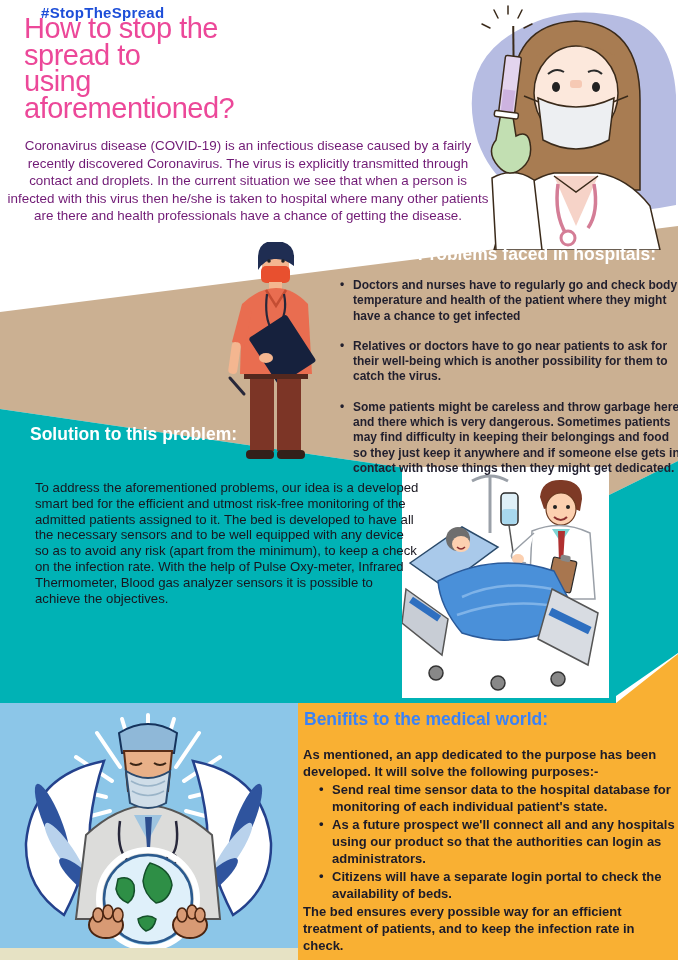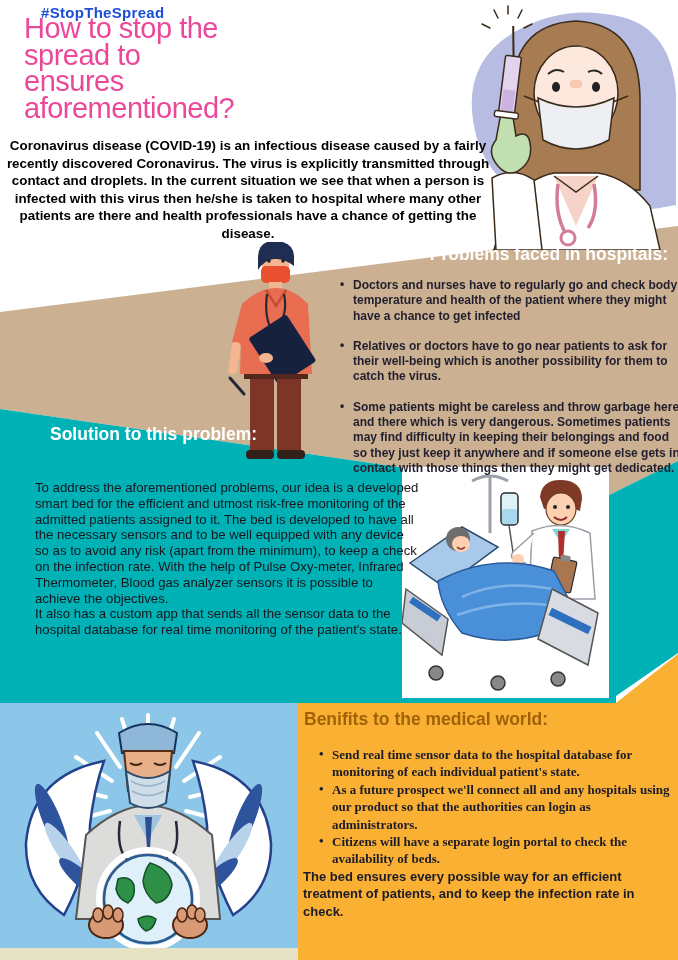--- a/index.html
+++ b/index.html
@@ -7,35 +7,35 @@
     position:relative;width:678px;height:960px;margin:0 auto;
     background:#ffffff;overflow:hidden;
     font-family:"Liberation Sans",sans-serif;
   }
   .abs{position:absolute;}
   svg{display:block;}
   
   .hashtag{left:41px;top:4px;font-size:15px;font-weight:bold;color:#1d4ed8;letter-spacing:.3px;z-index:5;}
   .title{left:24px;top:15px;z-index:5;color:#ec4899;font-weight:normal;font-size:29px;line-height:26.5px;letter-spacing:-.5px;}
   .intro{left:5px;top:137px;width:486px;z-index:5;text-align:center;
-         font-size:13.4px;font-weight:bold;line-height:17.5px;color:#000000;}
+         font-size:13.4px;font-weight:normal;line-height:17.5px;color:#701a75;}
   .sec-heading{z-index:6;font-size:17.5px;font-weight:bold;color:#ffffff;}
-  .problems-heading{left:372px;top:244px;width:296px;text-align:right;}
-  .solution-heading{left:30px;top:424px;margin-left:20px;}
-  .benefits-heading{left:304px;top:709px;color:#a16207;}
+  .problems-heading{left:360px;top:244px;width:296px;text-align:right;}
+  .solution-heading{left:30px;top:424px;}
+  .benefits-heading{left:304px;top:709px;color:#3b82f6;}
   .problem-list{left:331px;top:270px;width:344px;z-index:6;margin:8px;padding:0;list-style:none;
                 font-size:12px;font-weight:bold;line-height:15.3px;color:#211f2e;}
   .problem-list li{position:relative;padding-left:14px;margin-bottom:15px;}
   .problem-list li::before{content:"\2022";position:absolute;left:1px;top:-1px;}
   .solution-text{left:35px;top:480px;width:386px;z-index:6;
                  font-size:13.2px;font-weight:normal;line-height:15.8px;color:#17161f;}
   .benefits-block{left:303px;top:746px;width:374px;z-index:6;
                   font-size:13px;font-weight:bold;line-height:17.4px;color:#1c1b29;}
   .benefits-block ul{margin:0;padding:0 0 0 16px;list-style:none;}
-  .benefits-block li{position:relative;padding-left:13px;font-family:Liberation Serif, serif;}
+  .benefits-block li{position:relative;padding-left:13px;}
   .benefits-block li::before{content:"\2022";position:absolute;left:0;top:-1px;}
   
   .bg-shapes{left:0;top:0;z-index:0;}
   .illu{z-index:2;}
   .illu-doctor-female{left:436px;top:0;}
   .illu-nurse{left:214px;top:242px;z-index:3;}
   .bed-card{left:402px;top:467px;width:207px;height:231px;background:#ffffff;z-index:4;}
   .illu-surgeon{left:0;top:703px;z-index:2;}
 </style>
 </head>
@@ -48,21 +48,21 @@
     <polygon points="0,409 605,497 678,461 678,653 616,696 616,703 0,703" fill="#00b2b5"></polygon>
     <polygon points="298,703 616,703 678,654 678,960 298,960" fill="#f9b033"></polygon>
     <rect x="0" y="703" width="298" height="245" fill="#8cc6e8"></rect>
     <rect x="0" y="948" width="298" height="12" fill="#e6e2c4"></rect>
   </svg>
 
   <div class="abs hashtag">#StopTheSpread</div>
   <div class="abs title">
     <div>How to stop the</div>
     <div>spread to</div>
-    <div>ensures</div>
+    <div>using</div>
     <div>aforementioned?</div>
   </div>
   <div class="abs intro">Coronavirus disease (COVID-19) is an infectious disease caused by a fairly recently discovered Coronavirus. The virus is explicitly transmitted through contact and droplets. In the current situation we see that when a person is infected with this virus then he/she is taken to hospital where many other patients are there and health professionals have a chance of getting the disease.</div>
 
   <svg class="abs illu illu-doctor-female" width="242" height="250" viewBox="0 0 242 250">
     <path d="M42,142 Q18,62 86,28 Q132,4 186,17 Q236,30 240,95 L240,205 Q182,217 122,207 Q62,197 42,142 Z" fill="#b6bce2"></path>
     <path d="M76,100 Q74,24 140,21 Q204,24 204,100 L204,190 L76,190 Z" fill="#a87c52" stroke="#3a2a1a" stroke-width="1.5"></path>
     <ellipse cx="140" cy="93" rx="42" ry="47" fill="#fce8dc" stroke="#3a2a1a" stroke-width="1.5"></ellipse>
     <path d="M100,56 Q140,36 180,56 Q160,44 140,46 Q118,46 100,56 Z" fill="#a87c52"></path>
     <path d="M112,74 q8,-7 16,-2" stroke="#2a2a2a" stroke-width="2" fill="none"></path>
@@ -123,21 +123,20 @@
     <rect x="30" y="132" width="64" height="5" fill="#54281e"></rect>
     <rect x="36" y="137" width="24" height="72" fill="#7c3526"></rect>
     <rect x="63" y="137" width="24" height="72" fill="#7c3526"></rect>
     <rect x="32" y="208" width="28" height="9" rx="4" fill="#33201a"></rect>
     <rect x="63" y="208" width="28" height="9" rx="4" fill="#33201a"></rect>
   </svg>
 
   <div class="abs sec-heading solution-heading">Solution to this problem:</div>
   <div class="abs solution-text">
     <div>To address the aforementioned problems, our idea is a developed smart bed for the efficient and utmost risk-free monitoring of the admitted patients assigned to it. The bed is developed to have all the necessary sensors and to be well equipped with any device so as to avoid any risk (apart from the minimum), to keep a check on the infection rate. With the help of Pulse Oxy-meter, Infrared Thermometer, Blood gas analyzer sensors it is possible to achieve the objectives.</div>
-    <div>It also has a custom app that sends all the sensor data to the hospital database for real time monitoring of the patient's state.</div>
   </div>
 
   <div class="abs bed-card">
     <svg width="207" height="231" viewBox="0 0 207 231">
       <g>
         <line x1="88" y1="10" x2="88" y2="66" stroke="#9aa0a8" stroke-width="3"></line>
         <path d="M70,14 Q88,4 106,14" fill="none" stroke="#9aa0a8" stroke-width="3"></path>
         <rect x="99" y="26" width="17" height="32" rx="4" fill="#dff0f8" stroke="#2a2a2a" stroke-width="1.5"></rect>
         <rect x="100" y="42" width="15" height="15" rx="3" fill="#a8d8ee"></rect>
         <line x1="107" y1="58" x2="112" y2="92" stroke="#555" stroke-width="1.5"></line>
@@ -171,20 +170,21 @@
         <rect x="6" y="138" width="34" height="7" fill="#2e6fc0" transform="rotate(34 22 142)"></rect>
         <circle cx="34" cy="206" r="7" fill="#888" stroke="#333" stroke-width="1.5"></circle>
         <circle cx="96" cy="216" r="7" fill="#888" stroke="#333" stroke-width="1.5"></circle>
         <circle cx="156" cy="212" r="7" fill="#888" stroke="#333" stroke-width="1.5"></circle>
       </g>
     </svg>
   </div>
 
   <div class="abs sec-heading benefits-heading">Benifits to the medical world:</div>
   <div class="abs benefits-block">
+    <div>As mentioned, an app dedicated to the purpose has been developed. It will solve the following purposes:-</div>
     <ul>
       <li>Send real time sensor data to the hospital database for monitoring of each individual patient's state.</li>
       <li>As a future prospect we'll connect all and any hospitals using our product so that the authorities can login as administrators.</li>
       <li>Citizens will have a separate login portal to check the availability of beds.</li>
     </ul>
     <div>The bed ensures every possible way for an efficient treatment of patients, and to keep the infection rate in check.</div>
   </div>
 
   <svg class="abs illu illu-surgeon" width="297" height="245" viewBox="0 0 297 245">
     <g stroke="#ffffff" stroke-width="4" stroke-linecap="round">

